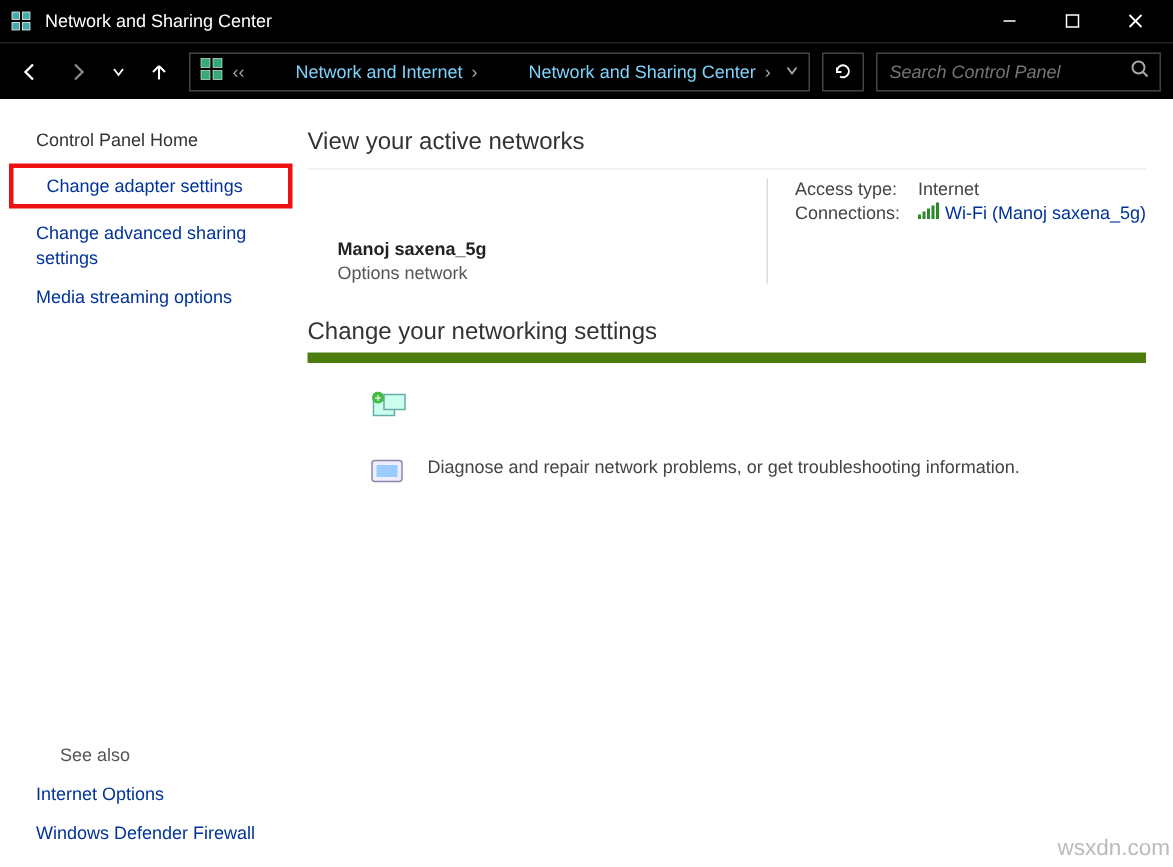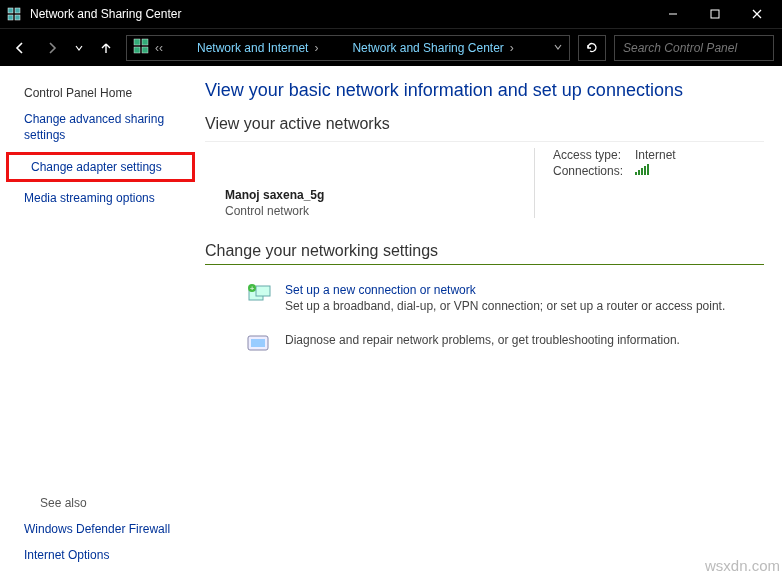--- a/index.html
+++ b/index.html
@@ -8,21 +8,21 @@
   .titlebar .icon-slot { width: 20px; height: 20px; display: flex; align-items: center; justify-content: center; }
   .titlebar .title { flex: 1; padding-left: 6px; }
   .titlebar .winbtn { width: 42px; height: 28px; display: flex; align-items: center; justify-content: center; color: #fff; }
   .navbar { background: #000; color: #fff; height: 38px; display: flex; align-items: center; padding: 0 8px; gap: 8px; font-size: 12px; border-top: 1px solid #222; }
   .navbtn { width: 24px; height: 24px; display: flex; align-items: center; justify-content: center; color: #fff; }
   .addrbox { flex: 1; background: #000; border: 1px solid #444; height: 26px; display: flex; align-items: center; padding: 0 6px; gap: 6px; }
   .addrbox .sep { color: #aaa; }
   .addrbox .crumb { color: #7dd3fc; white-space: nowrap; margin-left: 28px; }
   .addr-chevron { margin-left: auto; color: #aaa; }
   .refresh { width: 28px; height: 26px; border: 1px solid #444; display: flex; align-items: center; justify-content: center; }
-  .searchbox { width: 160px; background: #000; border: 1px solid #444; height: 26px; display: flex; align-items: center; padding: 0 6px; color: #888; }
+  .searchbox { width: 190px; background: #000; border: 1px solid #444; height: 26px; display: flex; align-items: center; padding: 0 6px; color: #888; }
   .searchbox input { flex: 1; background: transparent; border: none; color: #ddd; font-size: 12px; outline: none; font-style: italic; }
   .searchbox .sicon { color: #aaa; }
   .content { display: flex; height: calc(578px - 66px); }
   .sidebar { width: 205px; padding: 14px 0 10px 0; display: flex; flex-direction: column; font-size: 12px; }
   .sidebar .sitem { padding: 5px 16px 5px 24px; color: #003399; cursor: pointer; line-height: 1.35; }
   .sidebar .sitem.black { color: #333; }
   .sidebar .highlight { border: 3px solid #e11; padding: 4px 14px 4px 22px; margin: 3px 10px 3px 6px; }
   .sidebar .spacer { flex: 1; }
   .sidebar .seealso { padding: 6px 16px 6px 24px; color: #555; font-size: 12px; margin-left: 16px; }
   .main { flex: 1; padding: 14px 18px 0 0; font-size: 12px; color: #333; }
@@ -32,21 +32,21 @@
   .net-left { flex: 1; }
   .net-left .nname { font-weight: 600; color: #222; font-size: 12px; margin-top: 40px; }
   .net-left .ntype { color: #555; font-size: 12px; margin-top: 2px; }
   .net-right { border-left: 1px solid #ddd; padding-left: 18px; min-width: 230px; }
   .kv { display: flex; font-size: 12px; margin-bottom: 2px; }
   .kv .k { width: 82px; color: #444; }
   .kv .v { color: #444; }
   .kv .link { color: #003399; cursor: pointer; }
   .sig { display: inline-flex; gap: 1px; align-items: flex-end; margin-right: 4px; }
   .sig span { width: 2px; background: #2a8a2a; display: inline-block; }
-  .change-hdr { margin-top: 8px; border-bottom: 1px solid #4d7c0f; padding-bottom: 4px; color: #333; }
+  .change-hdr { margin-top: 8px; border-bottom: 7px solid #4d7c0f; padding-bottom: 4px; color: #333; }
   .opt { display: flex; gap: 12px; padding: 10px 0 8px 40px; }
   .opt .oicon { width: 28px; height: 24px; display: flex; align-items: center; justify-content: center; }
   .opt .otxt .otitle { color: #003399; cursor: pointer; font-size: 12px; }
   .opt .otxt .odesc { color: #444; font-size: 12px; margin-top: 2px; }
   .watermark { position: absolute; bottom: 4px; right: 2px; font-size: 15px; color: #bbb; }
 </style>
 </head>
 <body>
 
 <div class="titlebar">
@@ -129,74 +129,69 @@
           <circle cx="6" cy="6" r="4" fill="none" stroke="#aaa" stroke-width="1.3"></circle>
           <line x1="9" y1="9" x2="12" y2="12" stroke="#aaa" stroke-width="1.3"></line>
         </svg></span>
   </div>
 </div>
 
 <div class="content">
 
   <div class="sidebar">
     <div class="sitem black">Control Panel Home</div>
+    <div class="sitem highlight">Change adapter settings</div>
     <div class="sitem">Change advanced sharing settings</div>
-    <div class="sitem highlight">Change adapter settings</div>
     <div class="sitem">Media streaming options</div>
     <div class="spacer"></div>
     <div class="seealso">See also</div>
+    <div class="sitem">Internet Options</div>
     <div class="sitem">Windows Defender Firewall</div>
-    <div class="sitem">Internet Options</div>
   </div>
 
   <div class="main">
-    <h1>View your basic network information and set up connections</h1>
     <div class="sect">View your active networks</div>
     <hr style="border:none;border-top:1px solid #eee;margin:2px 0 0 0">
 
     <div class="net-row">
       <div class="net-left">
         <div class="nname">Manoj saxena_5g</div>
-        <div class="ntype">Control network</div>
+        <div class="ntype">Options network</div>
       </div>
       <div class="net-right">
         <div class="kv">
           <div class="k">Access type:</div>
           <div class="v">Internet</div>
         </div>
         <div class="kv">
           <div class="k">Connections:</div>
           <div class="v link">
             <span class="sig">
                 <span style="height:3px"></span>
                 <span style="height:5px"></span>
                 <span style="height:7px"></span>
                 <span style="height:9px"></span>
                 <span style="height:11px"></span>
-              </span>
+              </span><span>Wi-Fi (Manoj saxena_5g)</span>
           </div>
         </div>
       </div>
     </div>
 
     <div class="sect change-hdr">Change your networking settings</div>
 
     <div class="opt">
       <div class="oicon">
         <svg width="26" height="22">
             <rect x="3" y="6" width="14" height="10" fill="#cfe" stroke="#6aa"></rect>
             <rect x="10" y="2" width="14" height="10" fill="#cfe" stroke="#6aa"></rect>
             <circle cx="6" cy="4" r="4" fill="#4b4"></circle>
             <text x="6" y="7" font-size="8" fill="#fff" text-anchor="middle">+</text>
           </svg>
       </div>
-      <div class="otxt">
-        <div class="otitle">Set up a new connection or network</div>
-        <div class="odesc">Set up a broadband, dial-up, or VPN connection; or set up a router or access point.</div>
-      </div>
     </div>
 
     <div class="opt">
       <div class="oicon">
         <svg width="26" height="22">
             <rect x="2" y="4" width="20" height="14" rx="2" fill="#eef" stroke="#88a"></rect>
             <rect x="5" y="7" width="14" height="8" fill="#9cf"></rect>
           </svg>
       </div>
       <div class="otxt">

